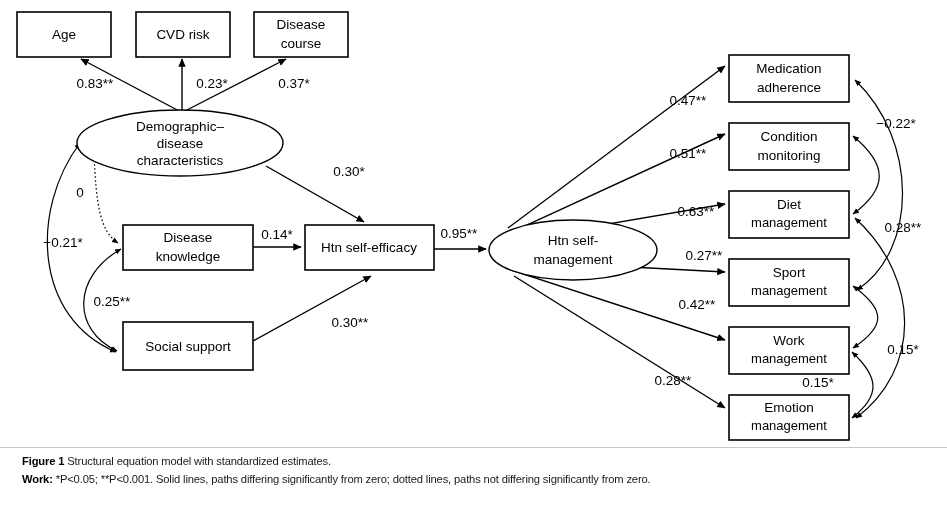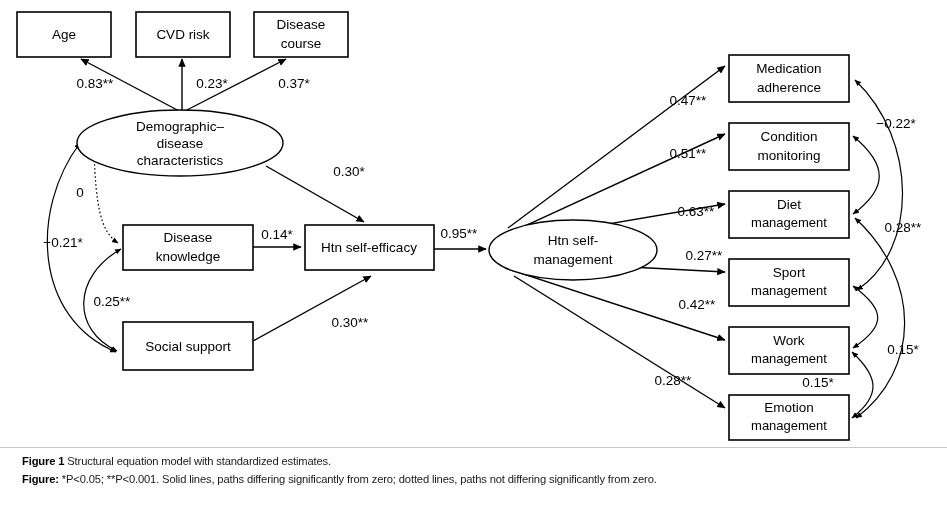--- a/index.html
+++ b/index.html
@@ -255,18 +255,18 @@
   </svg>
 
   <div class="rule-top"></div>
 
   <div class="caption-block">
     <div class="caption-line">
       <span class="caption-lead">Figure 1</span>
       <span>Structural equation model with standardized estimates.</span>
     </div>
     <div class="caption-line">
-      <span class="caption-lead">Figure:</span>
+      <span class="caption-lead">Work:</span>
       <span>*P&lt;0.05; **P&lt;0.001. Solid lines, paths differing significantly from zero; dotted lines, paths not differing significantly from zero.</span>
     </div>
   </div>
 
 </div>
 
 </body></html>

